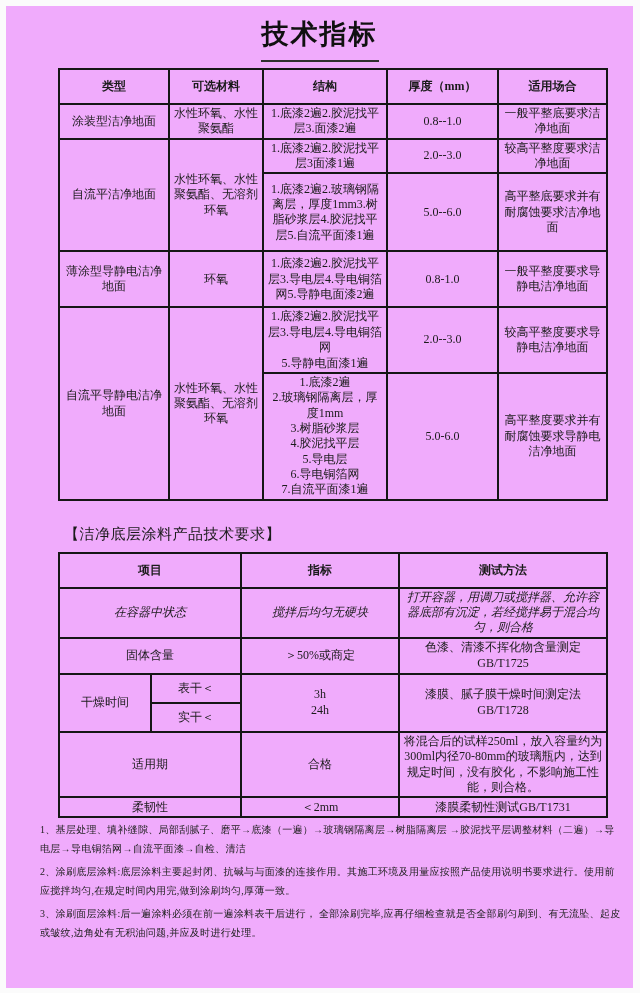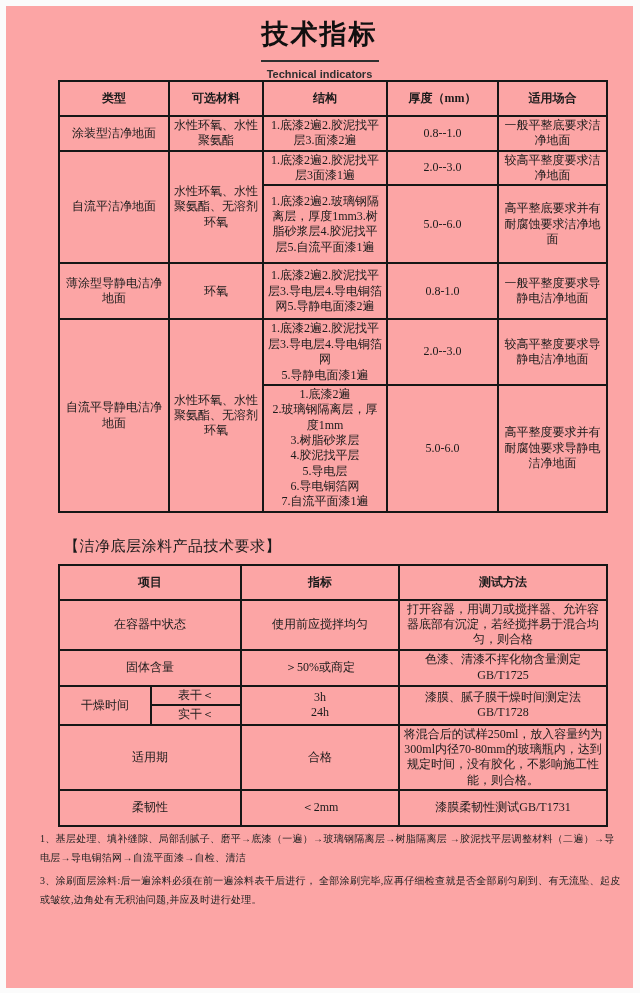--- a/index.html
+++ b/index.html
@@ -3,21 +3,21 @@
 <meta charset="utf-8">
 <style>
   * { box-sizing: border-box; }
   html,body { margin:0; padding:0; }
   body {
     width:640px; height:993px; background:#fbfbfb; overflow:hidden;
     font-family:"Liberation Serif","DejaVu Serif",serif; color:#1b1b1b;
   }
   .canvas {
     position:relative; margin:6px 7px 5px 6px; height:982px;
-    background:#fca5a5; overflow:hidden;
+    background:#f0abfc; overflow:hidden;
   }
   .doc-title {
     margin-top:10px; text-align:center;
     font-family:"Liberation Sans","DejaVu Sans",sans-serif;
     font-weight:bold; font-size:27px; letter-spacing:2px; color:#101010;
   }
   .title-rule { width:118px; height:2px; background:#2f2f2f; margin:8px auto 6px auto; }
   .doc-subtitle {
     text-align:center; font-family:"Liberation Sans","DejaVu Sans",sans-serif;
     font-size:11px; font-weight:bold; color:#2e2e2e;
@@ -35,40 +35,39 @@
     vertical-align:middle; word-break:break-all;
   }
   .spec th { font-weight:bold; height:35px; padding:8px 2px; }
   .pre { white-space:pre-line; }
 
   tr.rh30 > td { height:30px; }
   tr.rh56 > td { height:56px; }
   tr.rh78 > td.own { height:78px; }
   tr.rh53 > td.own { height:53px; }
   tr.rh118 > td.own { height:118px; }
-  tr.rh50 > td { height:50px; }
+  tr.rh50 > td { height:50px;font-style:italic; }
   tr.rh36 > td { height:36px; }
-  tr.rh19 > td.own { height:19px; }
+  tr.rh19 > td.own { height:29px; }
   tr.rh56b > td.own { height:56px; }
-  tr.rh20 > td.own { height:36px; }
+  tr.rh20 > td.own { height:20px; }
 
   .proc { margin-top:2px; }
   .proc p {
     margin:2px 10px 4px 34px; font-size:10px; line-height:1.9;
     letter-spacing:0.3px; color:#222;
   }
 </style>
 </head>
 <body>
 
 <div class="canvas">
 
   <div class="doc-title">技术指标</div>
   <div class="title-rule"></div>
-  <div class="doc-subtitle">Technical indicators</div>
 
 
   <table class="spec">
     <colgroup>
       <col style="width:110px">
         <col style="width:94px">
         <col style="width:124px">
       <col style="width:111px">
         <col style="width:109px">
     </colgroup>
@@ -138,21 +137,21 @@
         <col style="width:208px">
     </colgroup>
     <tbody>
         <tr>
       <th colspan="2">项目</th>
       <th>指标</th>
       <th>测试方法</th>
     </tr>
     <tr class="rh50">
       <td colspan="2">在容器中状态</td>
-      <td>使用前应搅拌均匀</td>
+      <td>搅拌后均匀无硬块</td>
       <td>打开容器，用调刀或搅拌器、允许容器底部有沉淀，若经搅拌易于混合均匀，则合格</td>
     </tr>
     <tr class="rh36">
       <td colspan="2">固体含量</td>
       <td>＞50%或商定</td>
       <td class="pre">色漆、清漆不挥化物含量测定
 GB/T1725</td>
     </tr>
     <tr class="rh19">
       <td rowspan="2">干燥时间</td>
@@ -174,16 +173,17 @@
       <td colspan="2" class="own">柔韧性</td>
       <td class="own">＜2mm</td>
       <td class="own">漆膜柔韧性测试GB/T1731</td>
     </tr>
   </tbody>
     </table>
 
 
   <div class="proc">
     <p>1、基层处理、填补缝隙、局部刮腻子、磨平→底漆（一遍）→玻璃钢隔离层→树脂隔离层 →胶泥找平层调整材料（二遍）→导电层→导电铜箔网→自流平面漆→自检、清洁</p>
+    <p>2、涂刷底层涂料:底层涂料主要起封闭、抗碱与与面漆的连接作用。其施工环境及用量应按照产品使用说明书要求进行。使用前应搅拌均匀,在规定时间内用完,做到涂刷均匀,厚薄一致。</p>
     <p>3、涂刷面层涂料:后一遍涂料必须在前一遍涂料表干后进行， 全部涂刷完毕,应再仔细检查就是否全部刷匀刷到、有无流坠、起皮或皱纹,边角处有无积油问题,并应及时进行处理。</p>
   </div>
 
 </div>
 
 </body></html>

